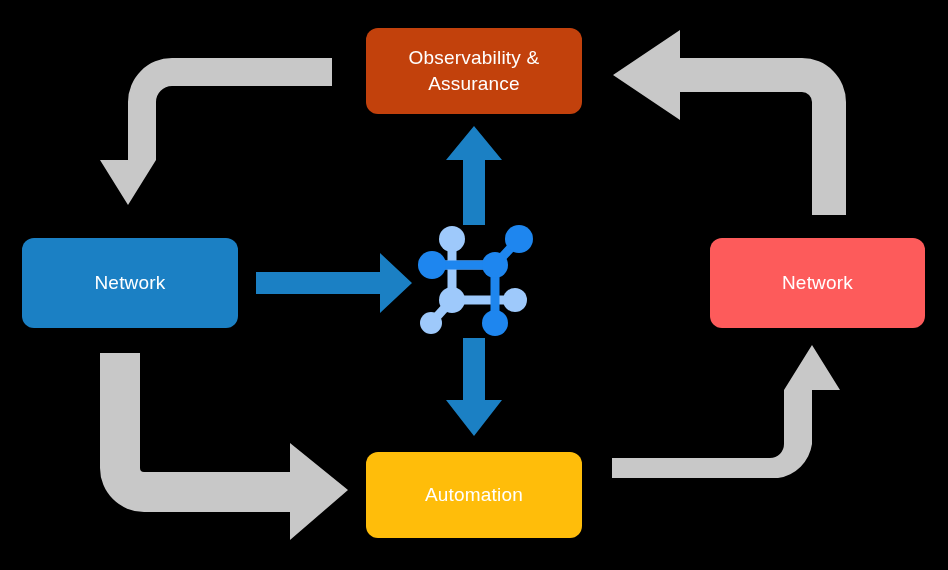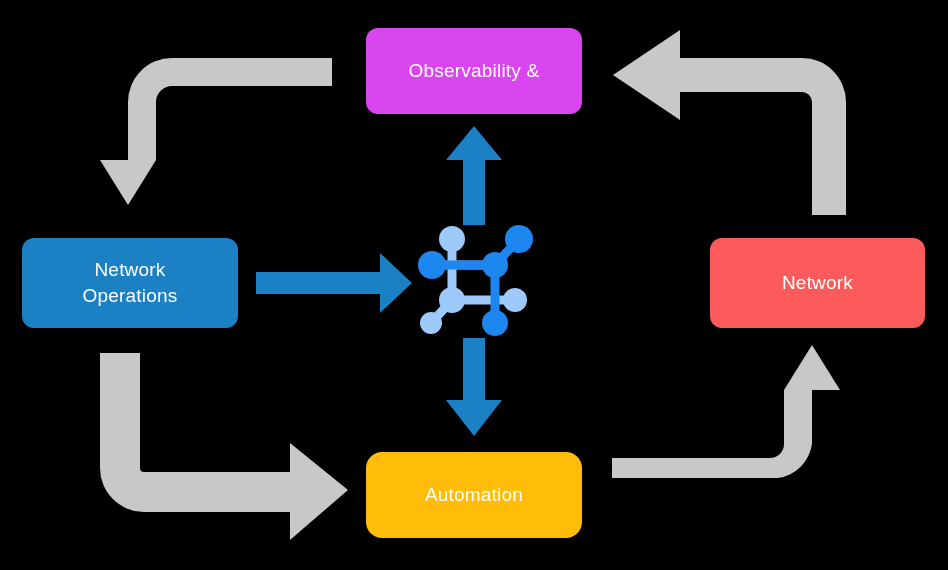--- a/index.html
+++ b/index.html
@@ -25,34 +25,33 @@
     color: #ffffff;
     font-size: 19px;
     line-height: 1.35;
     font-weight: 400;
     letter-spacing: 0.2px;
     box-sizing: border-box;
     padding: 4px 10px;
   }
   #box-observability {
     left: 366px; top: 28px; width: 216px; height: 86px;
-    background: #d946ef;
+    background: #c2410c;
   }
   #box-network-operations {
     left: 22px; top: 238px; width: 216px; height: 90px;
     background: #1b80c4;
   }
   #box-network-infrastructure {
     left: 710px; top: 238px; width: 215px; height: 90px;
     background: #fd5b5b;
   }
   #box-automation-tooling {
     left: 366px; top: 452px; width: 216px; height: 86px;
     background: #ffbd0a;
-    border-radius: 16px;
   }
   .svg-layer {
     position: absolute;
     left: 0; top: 0;
     width: 948px;
     height: 570px;
   }
   .label-line { display: block; }
 </style>
 </head>
@@ -180,27 +179,27 @@
         <circle cx="495" cy="265" r="13"></circle>
         <circle cx="519" cy="239" r="14"></circle>
         <circle cx="495" cy="323" r="13"></circle>
       </g>
     </g>
   </svg>
 
   <div class="node-box" id="box-observability">
     <span>
       <span class="label-line">Observability &amp;</span>
+      <span class="label-line">Assurance</span>
     </span>
   </div>
 
   <div class="node-box" id="box-network-operations">
     <span>
       <span class="label-line">Network</span>
-      <span class="label-line">Operations</span>
     </span>
   </div>
 
   <div class="node-box" id="box-network-infrastructure">
     <span>
       <span class="label-line">Network</span>
     </span>
   </div>
 
   <div class="node-box" id="box-automation-tooling">

